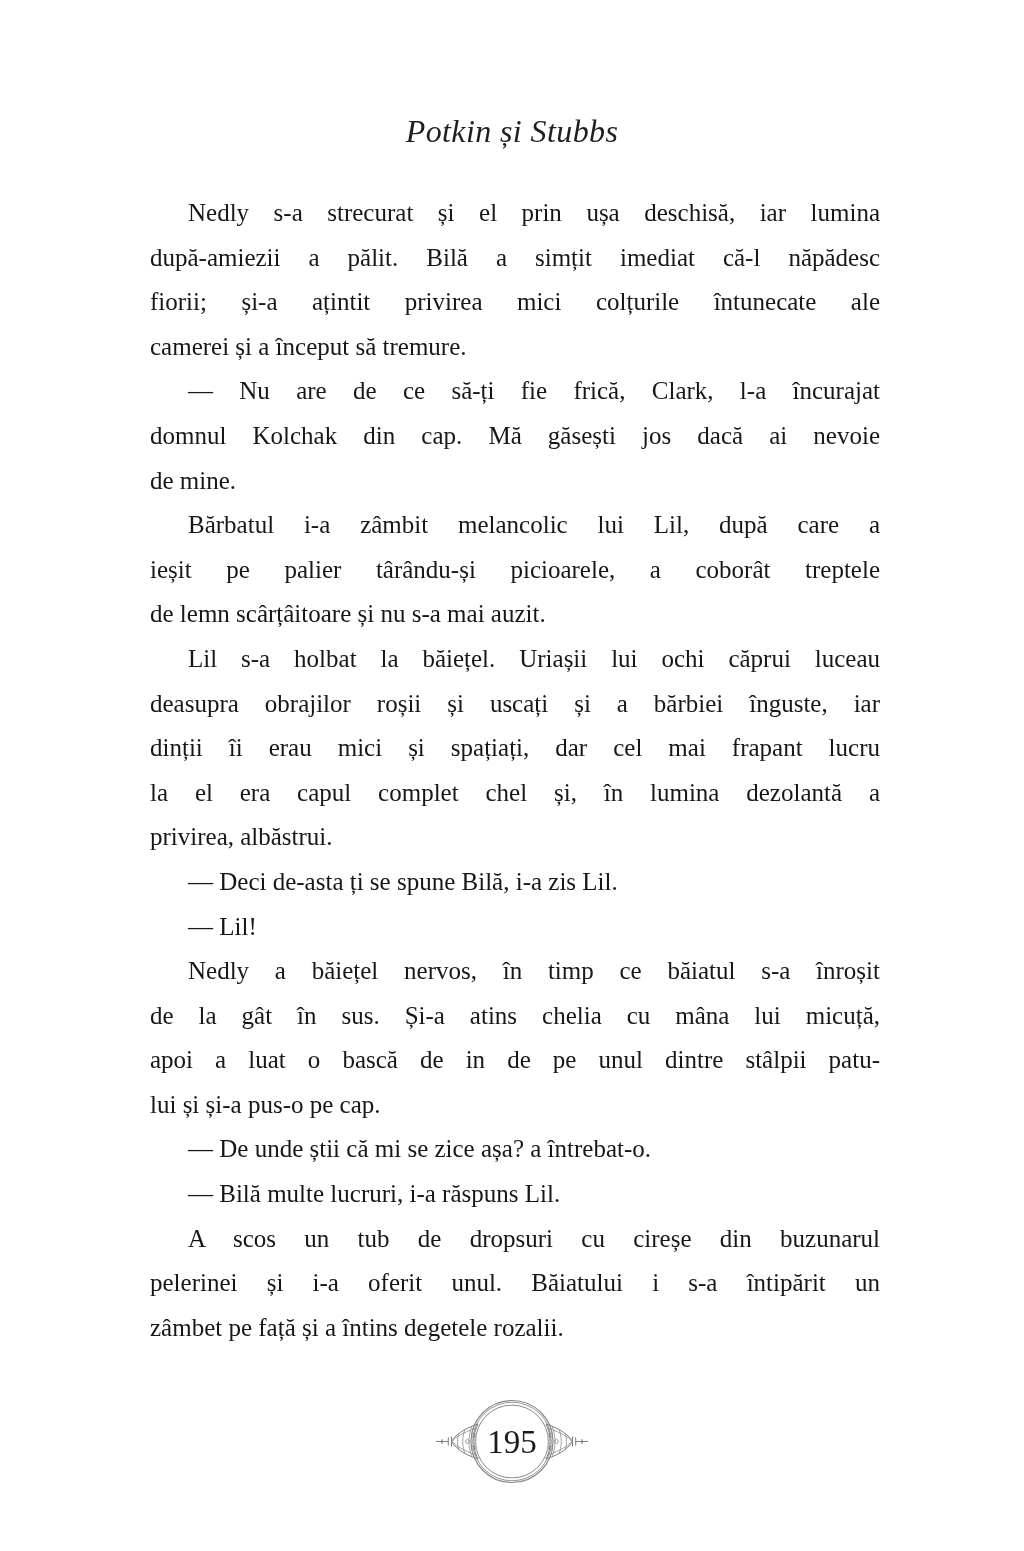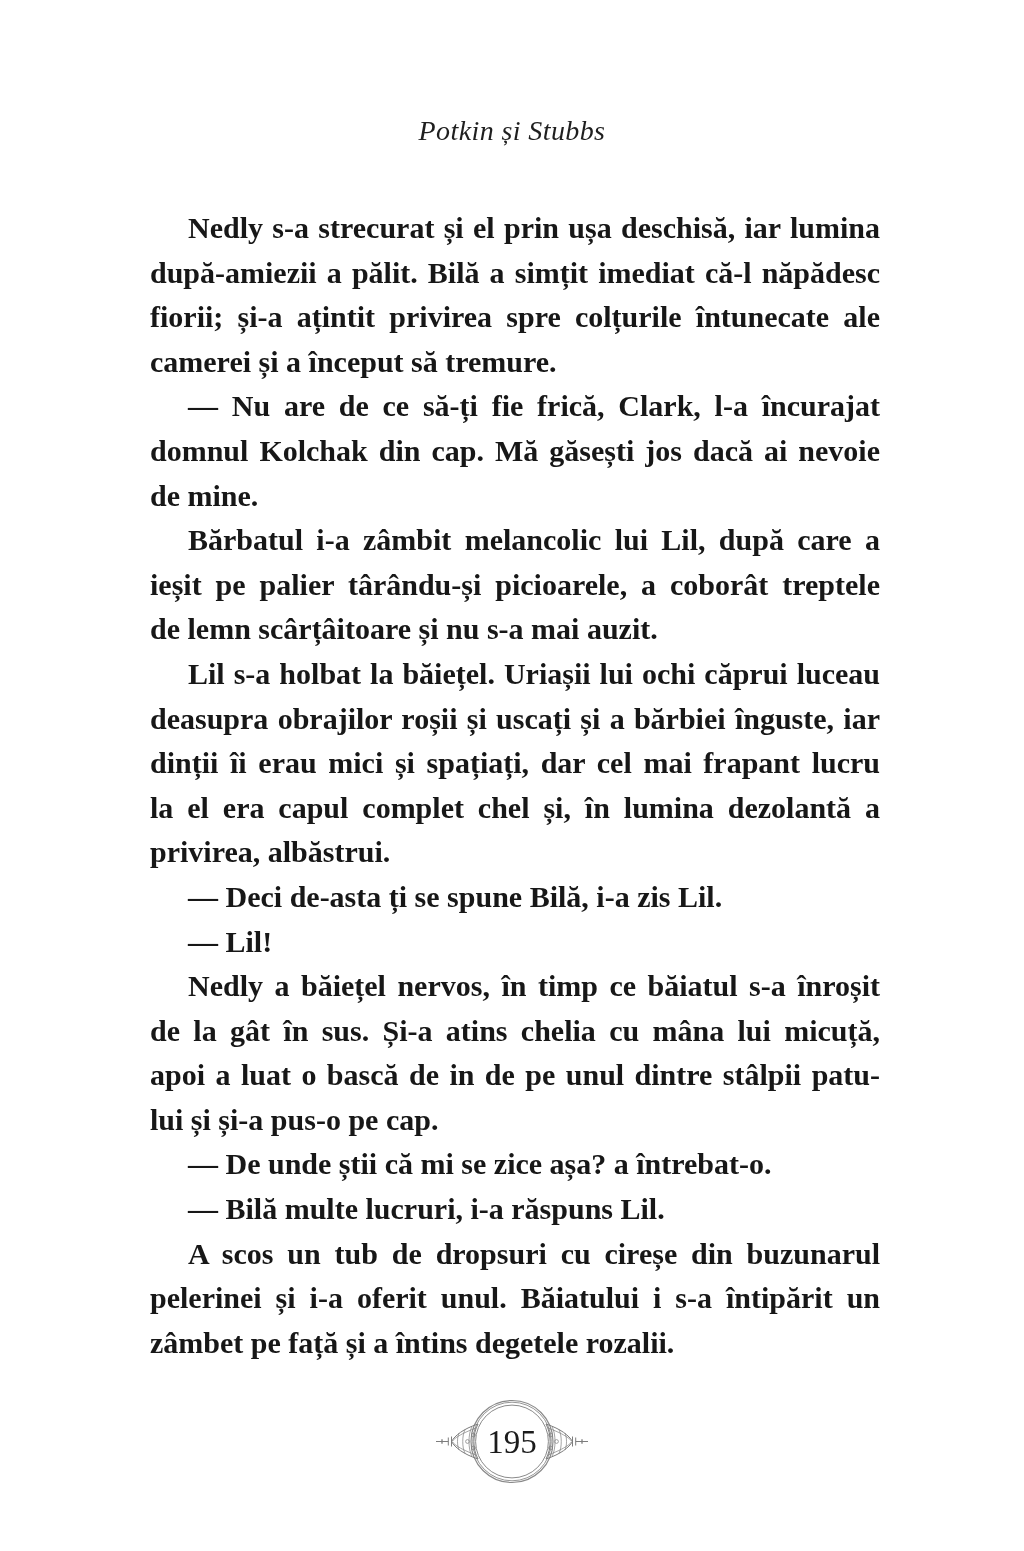--- a/index.html
+++ b/index.html
@@ -19,34 +19,33 @@
     inset: 0;
     background: #ffffff;
   }
   .running-header {
     position: absolute;
     top: 114px;
     left: 0;
     width: 100%;
     text-align: center;
     font-style: italic;
-    font-size: 28px;
+    font-size: 32px;
     line-height: 34px;
     color: #1f1f1f;
     letter-spacing: 0.4px;
   }
   .text-block {
     position: absolute;
     left: 150px;
-    top: 206px;
+    top: 191px;
     width: 730px;
-    font-size: 30px;
+    font-size: 25px;
     line-height: 44.6px;
     color: #171717;
-    font-weight: bold;
   }
   .para { margin: 0; }
   .line {
     text-align: justify;
     text-align-last: justify;
   }
   .line.first { text-indent: 38px; }
   .line.last {
     text-align: right;
     text-align-last: left;
@@ -63,21 +62,21 @@
 <body>
 
 <div class="page">
 
   <div class="running-header">Potkin și Stubbs</div>
 
   <div class="text-block">
       <div class="para">
         <div class="line first">Nedly s-a strecurat și el prin ușa deschisă, iar lumina</div>
         <div class="line">după-amiezii a pălit. Bilă a simțit imediat că-l năpădesc</div>
-        <div class="line">fiorii; și-a ațintit privirea spre colțurile întunecate ale</div>
+        <div class="line">fiorii; și-a ațintit privirea mici colțurile întunecate ale</div>
         <div class="line last">camerei și a început să tremure.</div>
       </div>
       <div class="para">
         <div class="line first">— Nu are de ce să-ți fie frică, Clark, l-a încurajat</div>
         <div class="line">domnul Kolchak din cap. Mă găsești jos dacă ai nevoie</div>
         <div class="line last">de mine.</div>
       </div>
       <div class="para">
         <div class="line first">Bărbatul i-a zâmbit melancolic lui Lil, după care a</div>
         <div class="line">ieșit pe palier târându-și picioarele, a coborât treptele</div>

